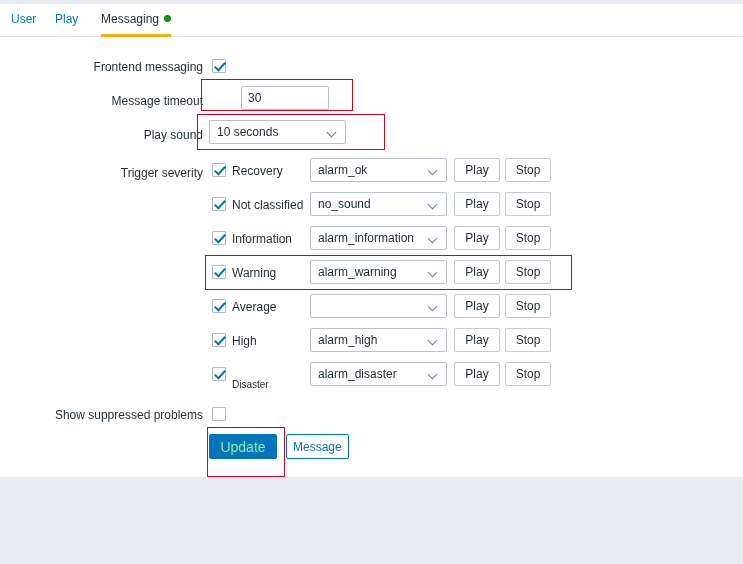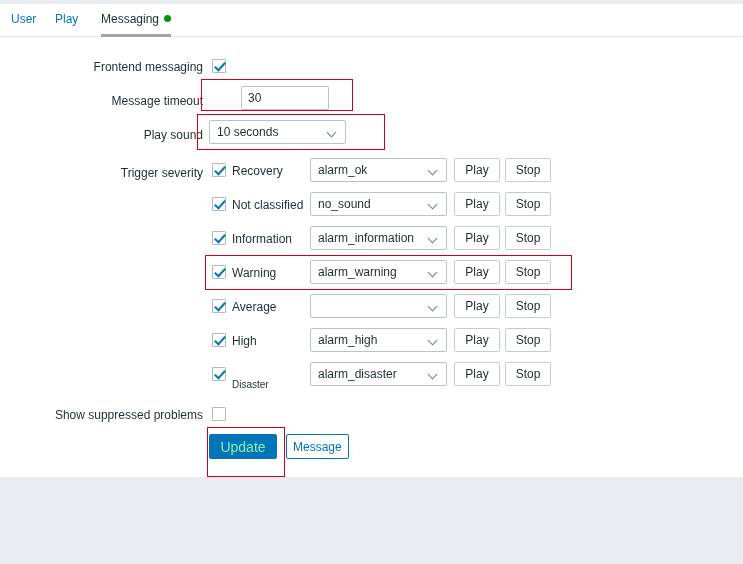--- a/index.html
+++ b/index.html
@@ -51,21 +51,21 @@
     height: 33px;
     line-height: 31px;
     font-size: 12px;
     color: #0275b8;
     white-space: nowrap;
     cursor: pointer;
     text-decoration: none;
   }
   .tab.active {
     color: #1f2c33;
-    border-bottom: 3px solid #a3a3a3;
+    border-bottom: 3px solid #eab308;
   }
   .tab-dot {
     display: inline-block;
     width: 7px; height: 7px;
     border-radius: 50%;
     background: #009900;
     margin-left: 5px;
     vertical-align: middle;
     position: relative;
     top: -1px;

